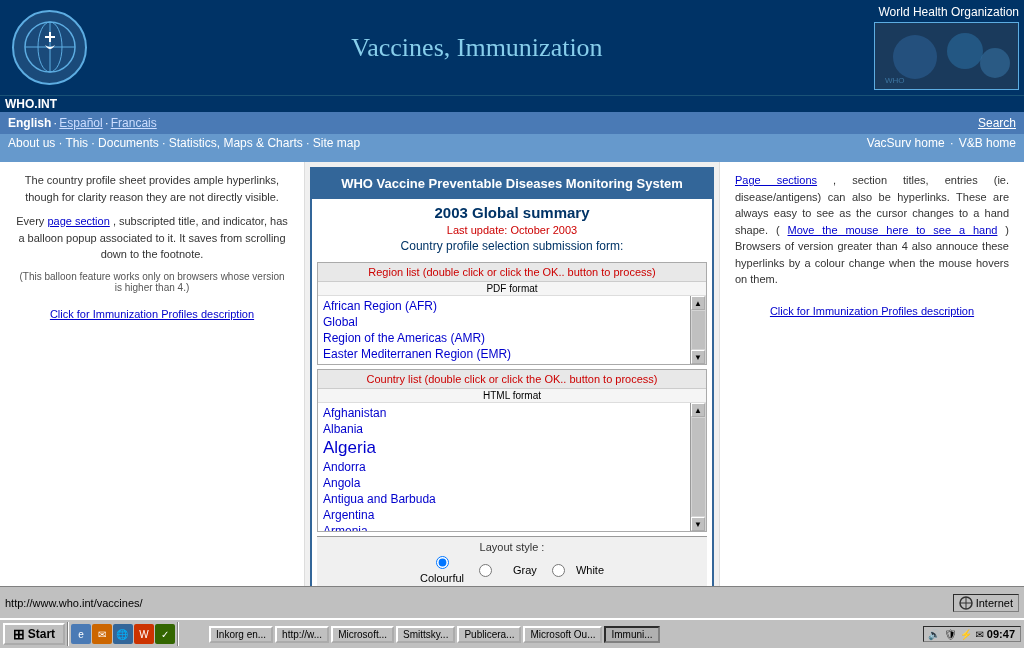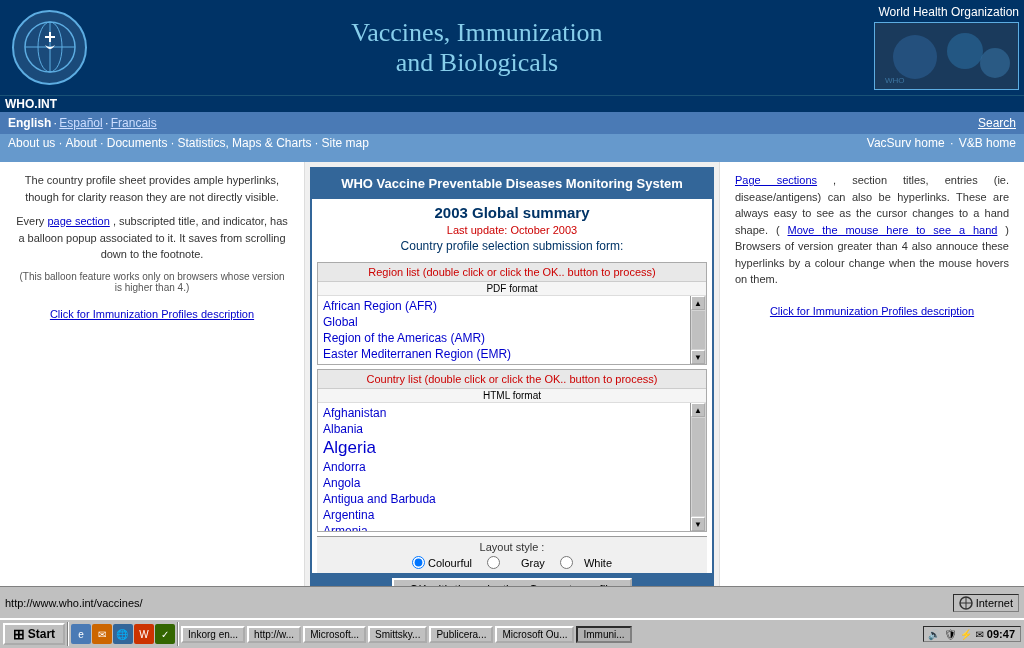--- a/index.html
+++ b/index.html
@@ -24,21 +24,20 @@
           <line x1="30" y1="15" x2="30" y2="25" stroke="white" stroke-width="2"></line>
           <line x1="25" y1="20" x2="35" y2="20" stroke="white" stroke-width="2"></line>
           <path d="M25 28 Q30 32 35 28 Q30 36 25 28" fill="white"></path>
         </svg>
       </div>
     </div>
     <div style="width:100px;"></div>
     <div style="flex:1; display:flex; align-items:center; justify-content:center;">
       <div style="text-align:center;">
         <div style="color:#87ceeb; font-size:26px; font-family:Georgia,serif;">Vaccines, Immunization</div>
-        <div style="color:#87ceeb; font-size:26px; font-family:Georgia,serif;">and Biologicals</div>
       </div>
     </div>
     <div style="width:170px; display:flex; flex-direction:column; align-items:flex-end; padding:5px;">
       <div style="color:white; font-size:12px; margin-bottom:3px;">World Health Organization</div>
       <div style="width:145px; height:68px; background:#1a3a5c; border:1px solid #5dade2; overflow:hidden;">
         <svg width="145" height="68">
           <rect width="145" height="68" fill="#1a3a5c"></rect>
           <circle cx="40" cy="34" r="22" fill="#2a5a8c" opacity="0.7"></circle>
           <circle cx="90" cy="28" r="18" fill="#2a6a9c" opacity="0.6"></circle>
           <circle cx="120" cy="40" r="15" fill="#3a7aac" opacity="0.5"></circle>
@@ -60,21 +59,21 @@
       <span style="color:white;">·</span>
       <a style="color:#ccddff; font-size:12px; text-decoration:underline; cursor:pointer;">Francais</a>
     </div>
     <a style="color:white; font-size:12px; text-decoration:underline; cursor:pointer;">Search</a>
   </div>
 
   <div style="background:#6699cc; display:flex; align-items:flex-start; justify-content:space-between; padding:2px 8px; height:28px;">
     <div style="display:flex; gap:3px; align-items:center;">
       <a style="color:white; font-size:12px; text-decoration:none; cursor:pointer;">About us</a>
       <span style="color:white;"> · </span>
-      <a style="color:white; font-size:12px; text-decoration:none; cursor:pointer;">About</a>
+      <a style="color:white; font-size:12px; text-decoration:none; cursor:pointer;">This</a>
       <span style="color:white;"> · </span>
       <a style="color:white; font-size:12px; text-decoration:none; cursor:pointer;">Documents</a>
       <span style="color:white;"> · </span>
       <a style="color:white; font-size:12px; text-decoration:none; cursor:pointer;">Statistics, Maps &amp; Charts</a>
       <span style="color:white;"> · </span>
       <a style="color:white; font-size:12px; text-decoration:none; cursor:pointer;">Site map</a>
     </div>
     <div style="display:flex; gap:5px;">
       <a style="color:white; font-size:12px; text-decoration:none; cursor:pointer;">VacSurv home</a>
       <span style="color:white;"> · </span>
@@ -145,21 +144,21 @@
               <div style="width:14px; height:14px; background:#c0c0c0; border:1px outset #fff; display:flex; align-items:center; justify-content:center; font-size:8px; cursor:pointer;">▲</div>
               <div style="flex:1; background:#c0c0c0; margin:1px;"></div>
               <div style="width:14px; height:14px; background:#c0c0c0; border:1px outset #fff; display:flex; align-items:center; justify-content:center; font-size:8px; cursor:pointer;">▼</div>
             </div>
           </div>
         </div>
 
         <div style="border-top:1px solid #999; margin:4px 5px 0; padding:4px; background:#f0f0f0; text-align:center; font-size:11px;">
           <span style="font-size:11px; color:#333;">Layout style :</span>
           <div style="display:flex; justify-content:center; gap:15px; margin-top:3px;">
-            <label style="display:flex; align-items:center; gap:3px; cursor:pointer;">
+            <label style="display:flex; align-items:center; gap:3px; cursor:pointer;flex-direction:column;">
               <input type="radio" name="layout" checked="" style="">
               <span>Colourful</span>
             </label>
             <label style="display:flex; align-items:center; gap:21px; cursor:pointer;">
               <input type="radio" name="layout" style="">
               <span>Gray</span>
             </label>
             <label style="display:flex; align-items:center; gap:11px; cursor:pointer;">
               <input type="radio" name="layout" style="">
               <span>White</span>
@@ -216,21 +215,21 @@
         </div>
       <div style="width:20px; height:20px; background:#cc3300; border-radius:2px; display:flex; align-items:center; justify-content:center; cursor:pointer;">
           <span style="color:white; font-size:10px;">W</span>
         </div>
       <div style="width:20px; height:20px; background:#336600; border-radius:2px; display:flex; align-items:center; justify-content:center; cursor:pointer;">
           <span style="color:white; font-size:10px;">✓</span>
         </div>
     </div>
     <div style="width:2px; height:24px; background:#808080; border-right:1px solid #fff;"></div>
 
-    <div style="display:flex; gap:2px; flex:1; overflow:hidden;">
+    <div style="display:flex; gap:2px; flex:1; overflow:hidden;margin-left:28px;">
       <button style="background:#c0c0c0; border:2px outset #fff; padding:1px 5px; font-size:10px; cursor:pointer; white-space:nowrap; max-width:95px; overflow:hidden; text-overflow:ellipsis;">Inkorg en...</button>
       <button style="background:#c0c0c0; border:2px outset #fff; padding:1px 5px; font-size:10px; cursor:pointer; white-space:nowrap; max-width:95px; overflow:hidden; text-overflow:ellipsis;">http://w...</button>
       <button style="background:#c0c0c0; border:2px outset #fff; padding:1px 5px; font-size:10px; cursor:pointer; white-space:nowrap; max-width:95px; overflow:hidden; text-overflow:ellipsis;">Microsoft...</button>
       <button style="background:#c0c0c0; border:2px outset #fff; padding:1px 5px; font-size:10px; cursor:pointer; white-space:nowrap; max-width:95px; overflow:hidden; text-overflow:ellipsis;">Smittsky...</button>
       <button style="background:#c0c0c0; border:2px outset #fff; padding:1px 5px; font-size:10px; cursor:pointer; white-space:nowrap; max-width:95px; overflow:hidden; text-overflow:ellipsis;">Publicera...</button>
       <button style="background:#c0c0c0; border:2px outset #fff; padding:1px 5px; font-size:10px; cursor:pointer; white-space:nowrap; max-width:115px; overflow:hidden; text-overflow:ellipsis;">Microsoft Ou...</button>
       <button style="background:#b0b0b0; border:2px inset #808080; padding:1px 5px; font-size:10px; cursor:pointer; white-space:nowrap; max-width:95px; overflow:hidden; text-overflow:ellipsis;">Immuni...</button>
     </div>
 
     <div style="display:flex; align-items:center; gap:3px; background:#c0c0c0; border:1px inset #808080; padding:1px 5px;">

